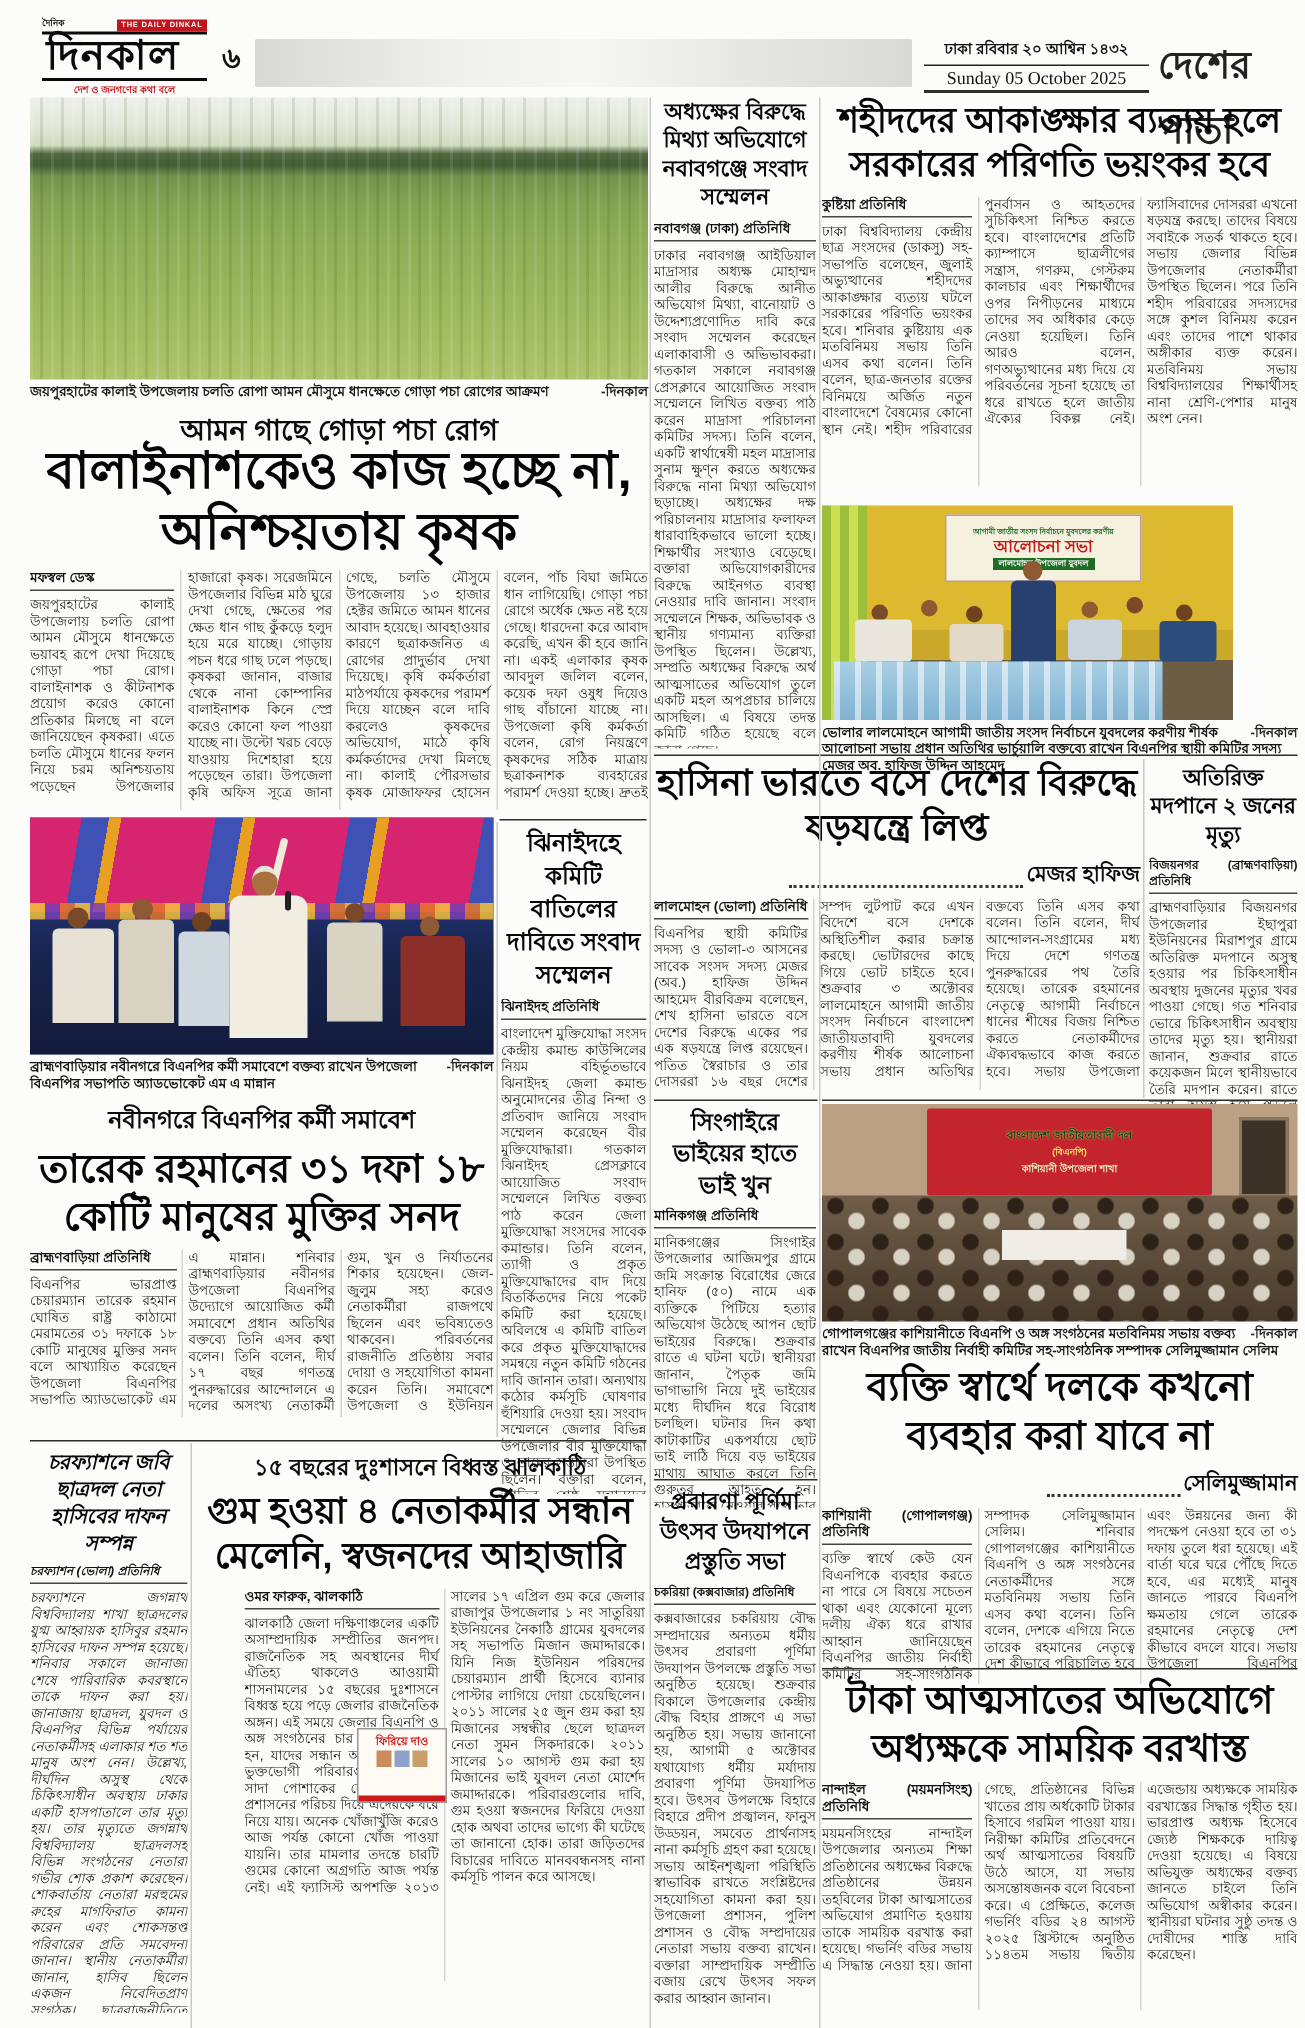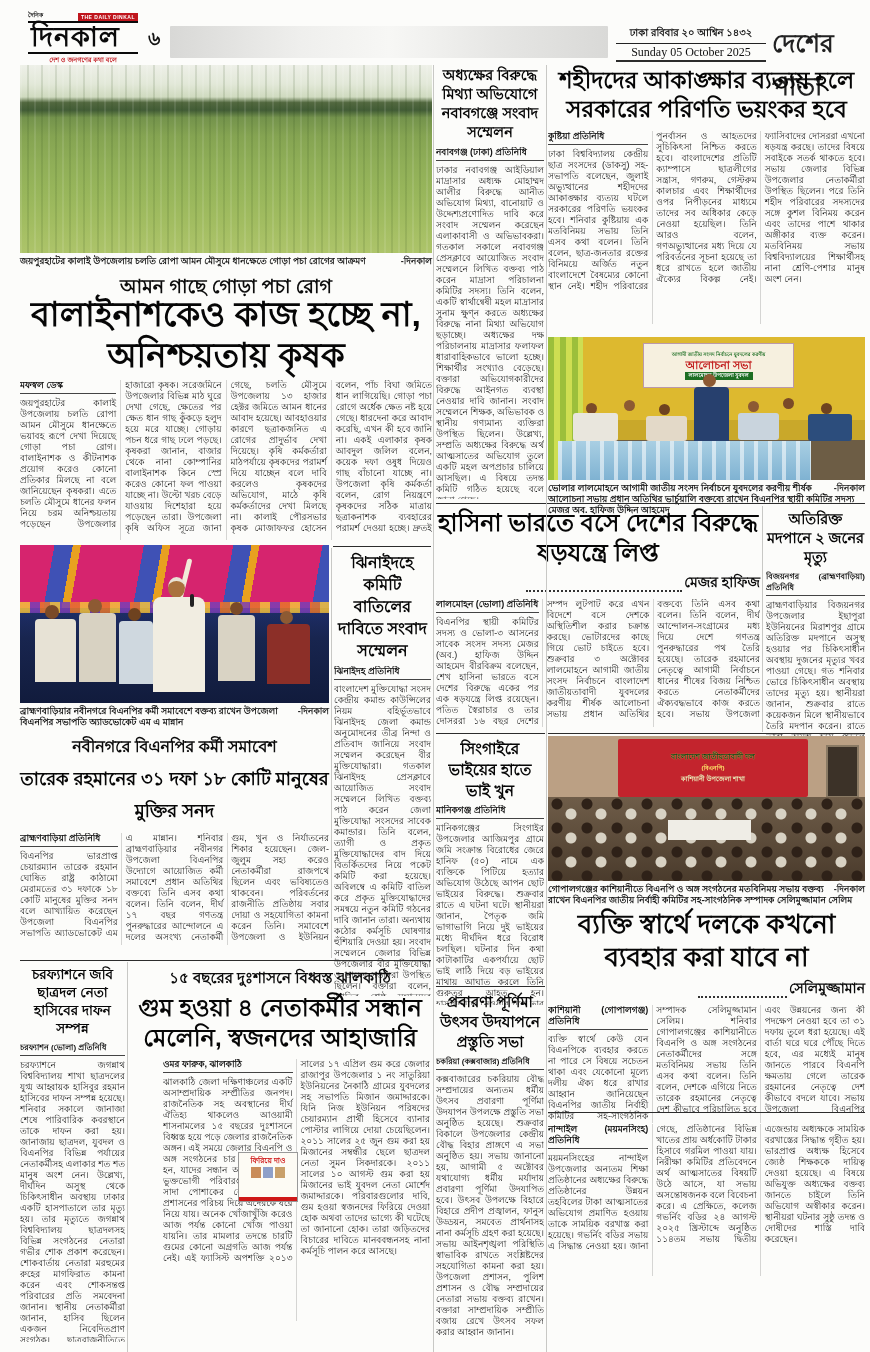--- a/index.html
+++ b/index.html
@@ -126,21 +126,21 @@
     </div>
   </div>
 
   <div class="abs" style="left:548px;top:66px;width:317px;">
     <div class="headline" style="font-size:23px;line-height:29px;">শহীদদের আকাঙ্ক্ষার ব্যত্যয় হলে সরকারের পরিণতি ভয়ংকর হবে</div>
     <div class="body-text cols-3 clip" style="margin-top:7px;height:193px;">
       <span class="byline">কুষ্টিয়া প্রতিনিধি</span>
       <span>ঢাকা বিশ্ববিদ্যালয় কেন্দ্রীয় ছাত্র সংসদের (ডাকসু) সহ-সভাপতি বলেছেন, জুলাই অভ্যুত্থানের শহীদদের আকাঙ্ক্ষার ব্যত্যয় ঘটলে সরকারের পরিণতি ভয়ংকর হবে। শনিবার কুষ্টিয়ায় এক মতবিনিময় সভায় তিনি এসব কথা বলেন। তিনি বলেন, ছাত্র-জনতার রক্তের বিনিময়ে অর্জিত নতুন বাংলাদেশে বৈষম্যের কোনো স্থান নেই। শহীদ পরিবারের পুনর্বাসন ও আহতদের সুচিকিৎসা নিশ্চিত করতে হবে। বাংলাদেশের প্রতিটি ক্যাম্পাসে ছাত্রলীগের সন্ত্রাস, গণরুম, গেস্টরুম কালচার এবং শিক্ষার্থীদের ওপর নিপীড়নের মাধ্যমে তাদের সব অধিকার কেড়ে নেওয়া হয়েছিল। তিনি আরও বলেন, গণঅভ্যুত্থানের মধ্য দিয়ে যে পরিবর্তনের সূচনা হয়েছে তা ধরে রাখতে হলে জাতীয় ঐক্যের বিকল্প নেই। ফ্যাসিবাদের দোসররা এখনো ষড়যন্ত্র করছে। তাদের বিষয়ে সবাইকে সতর্ক থাকতে হবে। সভায় জেলার বিভিন্ন উপজেলার নেতাকর্মীরা উপস্থিত ছিলেন। পরে তিনি শহীদ পরিবারের সদস্যদের সঙ্গে কুশল বিনিময় করেন এবং তাদের পাশে থাকার অঙ্গীকার ব্যক্ত করেন। মতবিনিময় সভায় বিশ্ববিদ্যালয়ের শিক্ষার্থীসহ নানা শ্রেণি-পেশার মানুষ অংশ নেন।</span>
     </div>
   </div>
-  <div class="photo meeting" style="left:548px;top:337px;width:317px;height:143px;">
+  <div class="photo meeting" style="left:548px;top:337px;width:274px;height:143px;">
     <div class="ph-el meet-left"></div>
     <div class="ph-el meet-banner">
       <span class="t1">আগামী জাতীয় সংসদ নির্বাচনে যুবদলের করণীয়</span>
       <span class="t2">আলোচনা সভা</span>
       <span class="t3">লালমোহন উপজেলা যুবদল</span>
     </div>
     <div class="head" style="left:49%;top:26%;width:13px;height:13px;background:#8d5a33;"></div>
     <div class="ph-el" style="left:46%;top:35%;width:11%;height:38%;background:#27406e;border-radius:4px 4px 0 0;"></div>
     <div class="head" style="left:12%;top:46%;width:11px;height:11px;background:#7a4a28;"></div>
     <div class="head" style="left:24%;top:44%;width:11px;height:11px;background:#8d5a33;"></div>
@@ -209,21 +209,21 @@
     <div class="ph-el" style="left:64%;top:44%;width:12%;height:42%;background:#d9d3c4;border-radius:4px 4px 0 0;"></div>
     <div class="head" style="left:84%;top:42%;width:13px;height:13px;background:#8d5a33;"></div>
     <div class="ph-el" style="left:80%;top:50%;width:14%;height:38%;background:#8c2f28;border-radius:4px 4px 0 0;"></div>
   </div>
   <div class="abs caption" style="left:20px;top:706px;width:309px;height:24px;">
     <span class="credit">-দিনকাল</span>
     <span>ব্রাহ্মণবাড়িয়ার নবীনগরে বিএনপির কর্মী সমাবেশে বক্তব্য রাখেন উপজেলা বিএনপির সভাপতি অ্যাডভোকেট এম এ মান্নান</span>
   </div>
   <div class="abs" style="left:20px;top:734px;width:309px;">
     <div class="kicker" style="font-size:16px;">নবীনগরে বিএনপির কর্মী সমাবেশ</div>
-    <div class="headline" style="font-size:18px;line-height:32px;margin-top:2px;">তারেক রহমানের ৩১ দফা ১৮ কোটি মানুষের মুক্তির সনদ</div>
+    <div class="headline" style="font-size:26px;line-height:32px;margin-top:2px;">তারেক রহমানের ৩১ দফা ১৮ কোটি মানুষের মুক্তির সনদ</div>
     <div class="body-text cols-3 clip" style="margin-top:6px;height:112px;">
       <span class="byline">ব্রাহ্মণবাড়িয়া প্রতিনিধি</span>
       <span>বিএনপির ভারপ্রাপ্ত চেয়ারম্যান তারেক রহমান ঘোষিত রাষ্ট্র কাঠামো মেরামতের ৩১ দফাকে ১৮ কোটি মানুষের মুক্তির সনদ বলে আখ্যায়িত করেছেন উপজেলা বিএনপির সভাপতি অ্যাডভোকেট এম এ মান্নান। শনিবার ব্রাহ্মণবাড়িয়ার নবীনগর উপজেলা বিএনপির উদ্যোগে আয়োজিত কর্মী সমাবেশে প্রধান অতিথির বক্তব্যে তিনি এসব কথা বলেন। তিনি বলেন, দীর্ঘ ১৭ বছর গণতন্ত্র পুনরুদ্ধারের আন্দোলনে এ দলের অসংখ্য নেতাকর্মী গুম, খুন ও নির্যাতনের শিকার হয়েছেন। জেল-জুলুম সহ্য করেও নেতাকর্মীরা রাজপথে ছিলেন এবং ভবিষ্যতেও থাকবেন। পরিবর্তনের রাজনীতি প্রতিষ্ঠায় সবার দোয়া ও সহযোগিতা কামনা করেন তিনি। সমাবেশে উপজেলা ও ইউনিয়ন পর্যায়ের নেতাকর্মীরা অংশ নেন। বক্তারা আগামী জাতীয় নির্বাচনে ধানের শীষের প্রার্থীকে বিজয়ী করতে ঐক্যবদ্ধভাবে কাজ করার আহ্বান জানান।</span>
     </div>
   </div>
 
   <div class="abs hrule" style="left:436px;top:733px;width:109px;"></div>
   <div class="abs" style="left:436px;top:738px;width:108px;">
     <div class="headline" style="font-size:15.5px;line-height:21px;">সিংগাইরে ভাইয়ের হাতে ভাই খুন</div>
     <div class="body-text clip" style="margin-top:4px;height:200px;">
@@ -254,21 +254,21 @@
         <span>সেলিমুজ্জামান</span>
     </div>
     <div class="body-text cols-3 clip" style="height:118px;">
       <span class="byline">কাশিয়ানী (গোপালগঞ্জ) প্রতিনিধি</span>
       <span>ব্যক্তি স্বার্থে কেউ যেন বিএনপিকে ব্যবহার করতে না পারে সে বিষয়ে সচেতন থাকা এবং যেকোনো মূল্যে দলীয় ঐক্য ধরে রাখার আহ্বান জানিয়েছেন বিএনপির জাতীয় নির্বাহী কমিটির সহ-সাংগঠনিক সম্পাদক সেলিমুজ্জামান সেলিম। শনিবার গোপালগঞ্জের কাশিয়ানীতে বিএনপি ও অঙ্গ সংগঠনের নেতাকর্মীদের সঙ্গে মতবিনিময় সভায় তিনি এসব কথা বলেন। তিনি বলেন, দেশকে এগিয়ে নিতে তারেক রহমানের নেতৃত্বে দেশ কীভাবে পরিচালিত হবে এবং উন্নয়নের জন্য কী পদক্ষেপ নেওয়া হবে তা ৩১ দফায় তুলে ধরা হয়েছে। এই বার্তা ঘরে ঘরে পৌঁছে দিতে হবে, এর মধ্যেই মানুষ জানতে পারবে বিএনপি ক্ষমতায় গেলে তারেক রহমানের নেতৃত্বে দেশ কীভাবে বদলে যাবে। সভায় উপজেলা বিএনপির সভাপতির সভাপতিত্বে অঙ্গ সংগঠনের বিভিন্ন পর্যায়ের নেতাকর্মীরা উপস্থিত ছিলেন। বক্তারা দলীয় শৃঙ্খলা বজায় রেখে আগামী নির্বাচনে ধানের শীষের বিজয় নিশ্চিত করার অঙ্গীকার ব্যক্ত করেন।</span>
     </div>
   </div>
 
   <div class="abs hrule" style="left:20px;top:960px;width:411px;"></div>
 
-  <div class="abs" style="left:20px;top:966px;width:105px;">
+  <div class="abs" style="left:20px;top:966px;width:105px;font-style:italic;">
     <div class="headline" style="font-size:13.5px;line-height:18px;">চরফ্যাশনে জবি ছাত্রদল নেতা হাসিবের দাফন সম্পন্ন</div>
     <div class="body-text clip" style="margin-top:4px;height:300px;">
       <span class="byline" style="font-size:8px;">চরফ্যাশন (ভোলা) প্রতিনিধি</span>
       <span>চরফ্যাশনে জগন্নাথ বিশ্ববিদ্যালয় শাখা ছাত্রদলের যুগ্ম আহ্বায়ক হাসিবুর রহমান হাসিবের দাফন সম্পন্ন হয়েছে। শনিবার সকালে জানাজা শেষে পারিবারিক কবরস্থানে তাকে দাফন করা হয়। জানাজায় ছাত্রদল, যুবদল ও বিএনপির বিভিন্ন পর্যায়ের নেতাকর্মীসহ এলাকার শত শত মানুষ অংশ নেন। উল্লেখ্য, দীর্ঘদিন অসুস্থ থেকে চিকিৎসাধীন অবস্থায় ঢাকার একটি হাসপাতালে তার মৃত্যু হয়। তার মৃত্যুতে জগন্নাথ বিশ্ববিদ্যালয় ছাত্রদলসহ বিভিন্ন সংগঠনের নেতারা গভীর শোক প্রকাশ করেছেন। শোকবার্তায় নেতারা মরহুমের রুহের মাগফিরাত কামনা করেন এবং শোকসন্তপ্ত পরিবারের প্রতি সমবেদনা জানান। স্থানীয় নেতাকর্মীরা জানান, হাসিব ছিলেন একজন নিবেদিতপ্রাণ সংগঠক। ছাত্ররাজনীতিতে তার অবদান স্মরণীয় হয়ে থাকবে। তার অকাল মৃত্যুতে এলাকায় শোকের ছায়া নেমে এসেছে।</span>
     </div>
   </div>
 
   <div class="abs" style="left:130px;top:966px;width:300px;">
     <div class="kicker" style="font-size:15px;">১৫ বছরের দুঃশাসনে বিধ্বস্ত ঝালকাঠি</div>
     <div class="headline" style="font-size:24px;line-height:30px;margin-top:2px;">গুম হওয়া ৪ নেতাকর্মীর সন্ধান মেলেনি, স্বজনদের আহাজারি</div>
@@ -291,20 +291,21 @@
   <div class="abs" style="left:436px;top:992px;width:108px;">
     <div class="headline" style="font-size:15px;line-height:20px;">প্রবারণা পূর্ণিমা উৎসব উদযাপনে প্রস্তুতি সভা</div>
     <div class="body-text clip" style="margin-top:4px;height:280px;">
       <span class="byline" style="font-size:8px;">চকরিয়া (কক্সবাজার) প্রতিনিধি</span>
       <span>কক্সবাজারের চকরিয়ায় বৌদ্ধ সম্প্রদায়ের অন্যতম ধর্মীয় উৎসব প্রবারণা পূর্ণিমা উদযাপন উপলক্ষে প্রস্তুতি সভা অনুষ্ঠিত হয়েছে। শুক্রবার বিকালে উপজেলার কেন্দ্রীয় বৌদ্ধ বিহার প্রাঙ্গণে এ সভা অনুষ্ঠিত হয়। সভায় জানানো হয়, আগামী ৫ অক্টোবর যথাযোগ্য ধর্মীয় মর্যাদায় প্রবারণা পূর্ণিমা উদযাপিত হবে। উৎসব উপলক্ষে বিহারে বিহারে প্রদীপ প্রজ্বালন, ফানুস উড্ডয়ন, সমবেত প্রার্থনাসহ নানা কর্মসূচি গ্রহণ করা হয়েছে। সভায় আইনশৃঙ্খলা পরিস্থিতি স্বাভাবিক রাখতে সংশ্লিষ্টদের সহযোগিতা কামনা করা হয়। উপজেলা প্রশাসন, পুলিশ প্রশাসন ও বৌদ্ধ সম্প্রদায়ের নেতারা সভায় বক্তব্য রাখেন। বক্তারা সাম্প্রদায়িক সম্প্রীতি বজায় রেখে উৎসব সফল করার আহ্বান জানান।</span>
     </div>
   </div>
 
   <div class="abs hrule" style="left:548px;top:1112px;width:317px;"></div>
   <div class="abs" style="left:548px;top:1118px;width:317px;">
+    <div class="headline" style="font-size:25px;line-height:32px;">টাকা আত্মসাতের অভিযোগে অধ্যক্ষকে সাময়িক বরখাস্ত</div>
     <div class="body-text cols-3 clip" style="margin-top:6px;height:152px;">
       <span class="byline">নান্দাইল (ময়মনসিংহ) প্রতিনিধি</span>
       <span>ময়মনসিংহের নান্দাইল উপজেলার অন্যতম শিক্ষা প্রতিষ্ঠানের অধ্যক্ষের বিরুদ্ধে প্রতিষ্ঠানের উন্নয়ন তহবিলের টাকা আত্মসাতের অভিযোগ প্রমাণিত হওয়ায় তাকে সাময়িক বরখাস্ত করা হয়েছে। গভর্নিং বডির সভায় এ সিদ্ধান্ত নেওয়া হয়। জানা গেছে, প্রতিষ্ঠানের বিভিন্ন খাতের প্রায় অর্ধকোটি টাকার হিসাবে গরমিল পাওয়া যায়। নিরীক্ষা কমিটির প্রতিবেদনে অর্থ আত্মসাতের বিষয়টি উঠে আসে, যা সভায় অসন্তোষজনক বলে বিবেচনা করে। এ প্রেক্ষিতে, কলেজ গভর্নিং বডির ২৪ আগস্ট ২০২৫ খ্রিস্টাব্দে অনুষ্ঠিত ১১৪তম সভায় দ্বিতীয় এজেন্ডায় অধ্যক্ষকে সাময়িক বরখাস্তের সিদ্ধান্ত গৃহীত হয়। ভারপ্রাপ্ত অধ্যক্ষ হিসেবে জ্যেষ্ঠ শিক্ষককে দায়িত্ব দেওয়া হয়েছে। এ বিষয়ে অভিযুক্ত অধ্যক্ষের বক্তব্য জানতে চাইলে তিনি অভিযোগ অস্বীকার করেন। স্থানীয়রা ঘটনার সুষ্ঠু তদন্ত ও দোষীদের শাস্তি দাবি করেছেন।</span>
     </div>
   </div>
 
   <div class="abs vrule" style="left:433px;top:65px;height:1287px;"></div>
   <div class="abs vrule" style="left:546px;top:65px;height:1287px;"></div>
   <div class="abs vrule" style="left:331px;top:548px;height:410px;"></div>
   <div class="abs vrule" style="left:127px;top:962px;height:390px;"></div>

